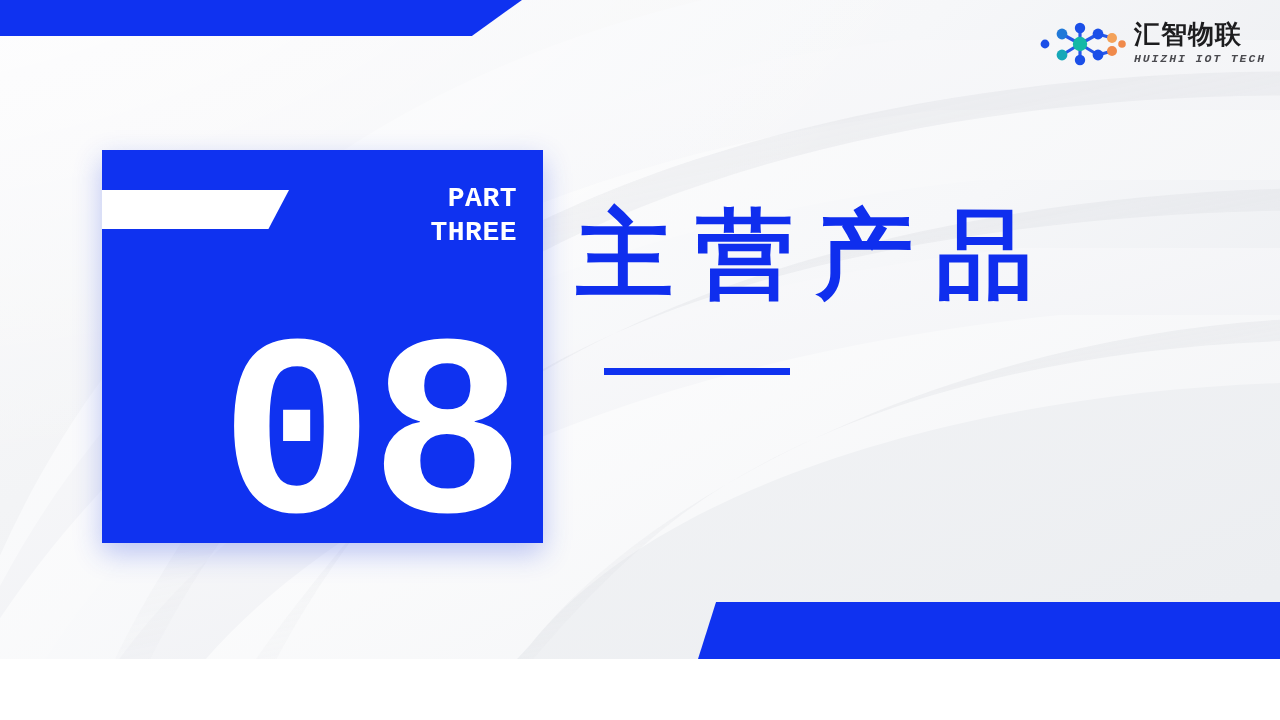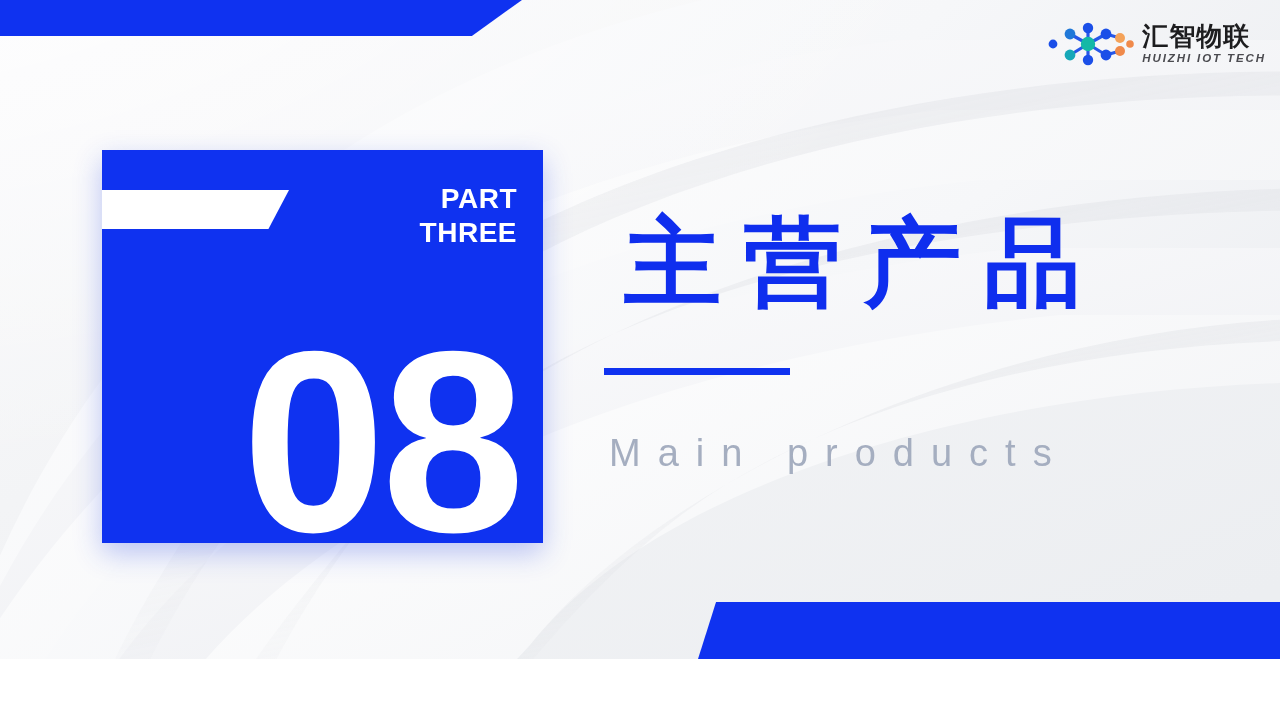--- a/index.html
+++ b/index.html
@@ -7,21 +7,21 @@
     margin: 0;
     padding: 0;
     background: #ffffff;
   }
   #slide {
     position: relative;
     width: 1280px;
     height: 659px;
     overflow: hidden;
     background: #f7f8fa;
-    font-family: Liberation Sans, sans-serif;
+    font-family: Liberation Mono, monospace;
   }
 
   
   #bg-art {
     position: absolute;
     inset: 0;
     width: 1280px;
     height: 720px;
     z-index: 0;
   }
@@ -89,21 +89,21 @@
     color: #ffffff;
     font-size: 258px;
     font-weight: bold;
     line-height: 1;
     letter-spacing: -4px;
   }
 
   
   .title-cn {
     position: absolute;
-    left: 624px;
+    left: 576px;
     top: 212px;
     color: var(--title-blue);
     font-size: 97px;
     font-weight: bold;
     letter-spacing: 23px;
     line-height: 1.05;
     white-space: nowrap;
     z-index: 4;
   }
   .title-rule {
@@ -257,15 +257,14 @@
     <div class="card-slash"></div>
     <div class="part-label">
       <div>PART</div>
       <div>THREE</div>
     </div>
     <div class="part-number">08</div>
   </div>
 
   <div class="title-cn">主营产品</div>
   <div class="title-rule"></div>
-  <div class="title-en">Main products</div>
 
 </div>
 
 </body></html>

